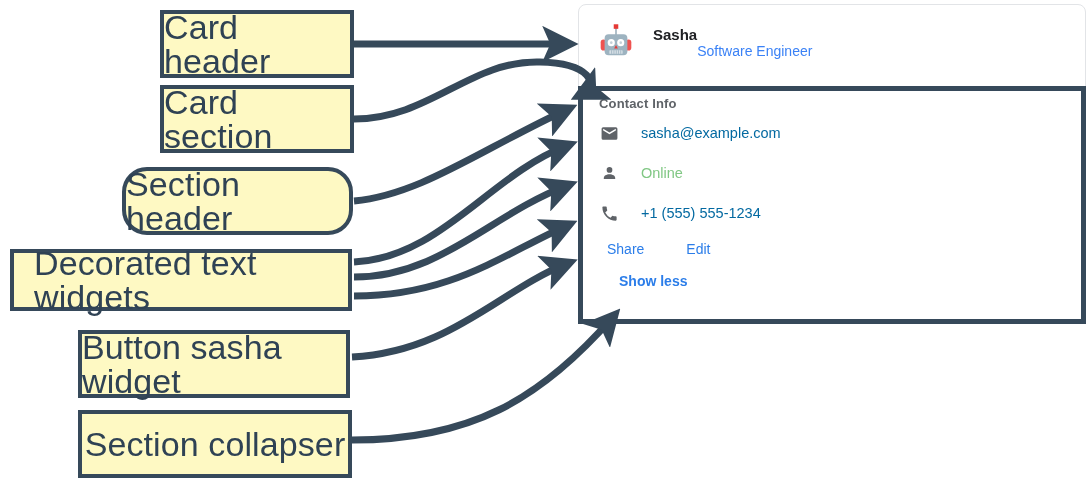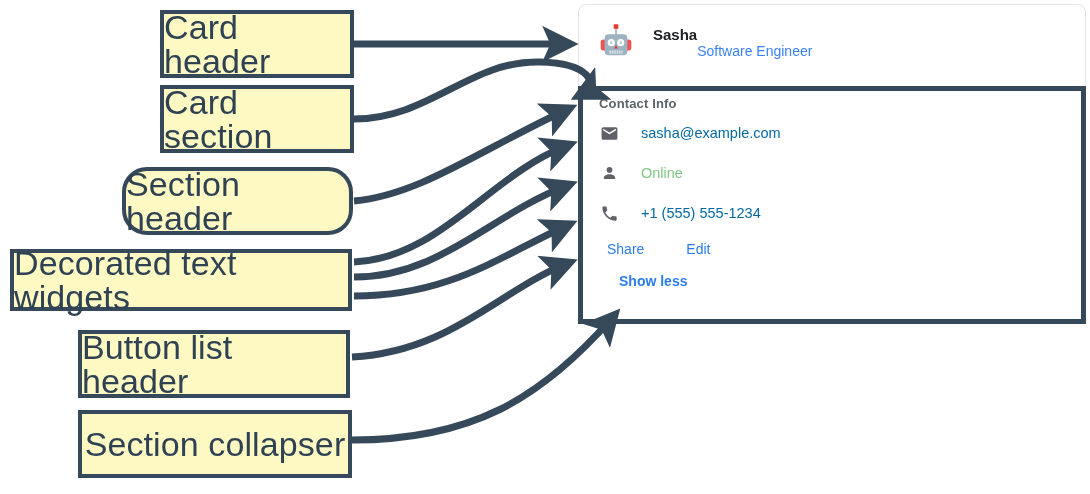--- a/index.html
+++ b/index.html
@@ -285,19 +285,19 @@
       <path d="M352,440 C470,440 540,400 612,318"></path>
     </g>
   </svg>
 
   <div class="anno-box" style="left:160px; top:10px; width:194px; height:68px;">Card header</div>
 
   <div class="anno-box" style="left:160px; top:85px; width:194px; height:68px;">Card section</div>
 
   <div class="anno-box" style="left:122px; top:167px; width:231px; height:68px;border-radius:25px;">Section header</div>
 
-  <div class="anno-box" style="left:10px; top:249px; width:342px; height:62px;">Decorated text widgets</div>
-
-  <div class="anno-box" style="left:78px; top:330px; width:272px; height:68px;">Button list header</div>
+  <div class="anno-box" style="left:10px; top:249px; width:342px; height:62px;padding-left:20px;">Decorated text widgets</div>
+
+  <div class="anno-box" style="left:78px; top:330px; width:272px; height:68px;">Button sasha widget</div>
 
   <div class="anno-box" style="left:78px; top:410px; width:274px; height:68px;">Section collapser</div>
 
 </div>
 
 </body></html>

